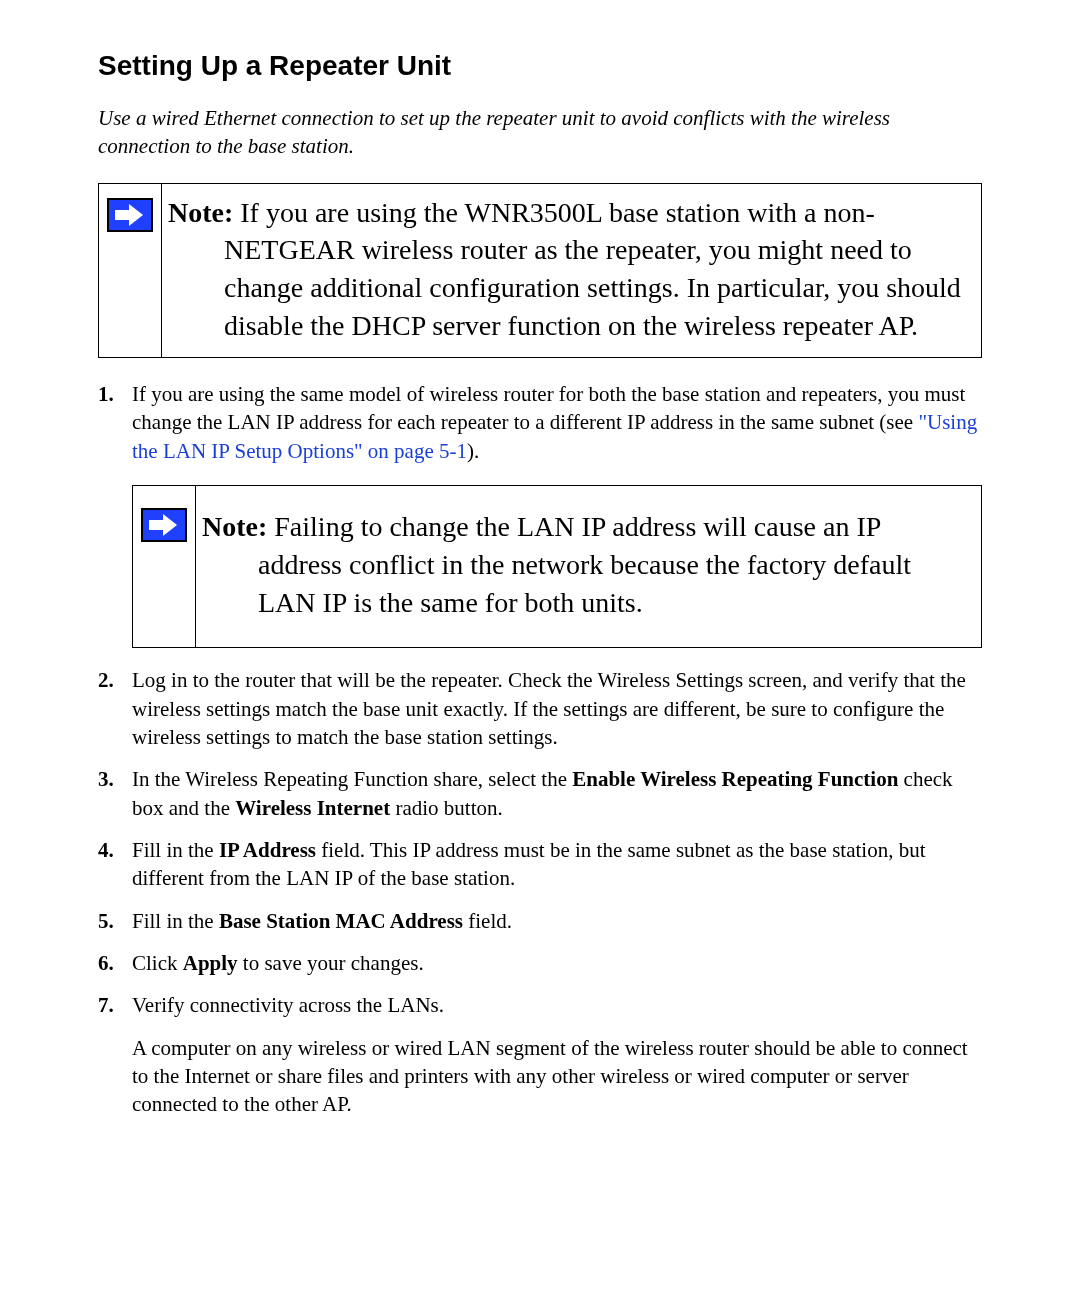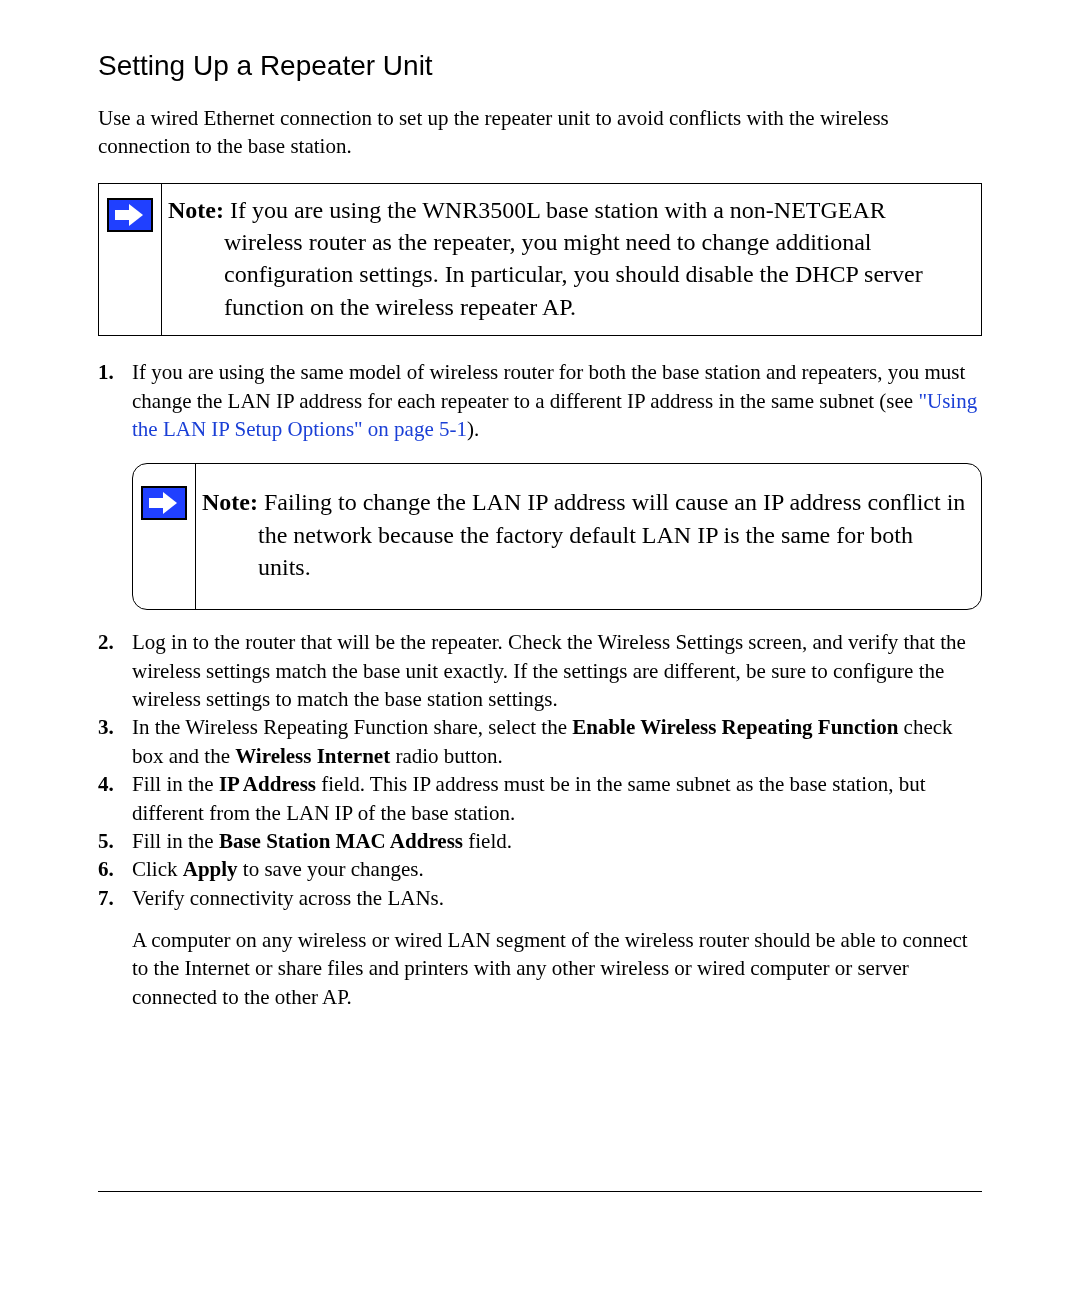--- a/index.html
+++ b/index.html
@@ -17,28 +17,29 @@
   .header {
     font-style: italic;
     font-size: 20px;
     text-align: right;
     padding-bottom: 6px;
     border-bottom: 1px solid #000;
     margin-bottom: 38px;
   }
   .h2 {
     font-family: Arial, Helvetica, sans-serif;
-    font-weight: normal;
+    font-weight: bold;
     font-size: 28px;
     margin: 0 0 22px 0;
   }
   .para {
     font-size: 21px;
     line-height: 1.35;
     margin: 0 0 22px 0;
+    font-style: italic;
   }
   .note-box {
     border: 1px solid #000;
     display: flex;
     align-items: stretch;
     margin: 0 0 22px 0;
   }
   .note-box .icon-cell {
     width: 62px;
     border-right: 1px solid #000;
@@ -76,21 +77,21 @@
     left: 20px;
     width: 0;
     height: 0;
     border-left: 14px solid #fff;
     border-top: 11px solid transparent;
     border-bottom: 11px solid transparent;
     transform: translateY(-50%);
   }
   .note-text {
     padding: 10px 14px 12px 6px;
-    font-size: 24px;
+    font-size: 28px;
     line-height: 1.35;
   }
   .note-text .indent {
     display: block;
     padding-left: 56px;
     text-indent: -56px;
   }
   .note-text.inner-pad {
     padding: 22px 14px 26px 6px;
   }
@@ -102,31 +103,31 @@
     counter-reset: step;
     padding: 0;
     margin: 0;
   }
   ol.steps > li {
     counter-increment: step;
     font-size: 21px;
     line-height: 1.35;
     padding-left: 34px;
     position: relative;
+    margin-bottom: 14px;
   }
   ol.steps > li::before {
     content: counter(step) ".";
     font-weight: bold;
     position: absolute;
     left: 0;
     top: 0;
   }
   .step-inner-note {
     margin: 20px 0 18px 0;
-    border-radius: 15px;
   }
   .step-sub {
     margin-top: 14px;
   }
   .footer {
     margin-top: 180px;
   }
   .footer-line {
     border-top: 1px solid #000;
     padding-top: 10px;

